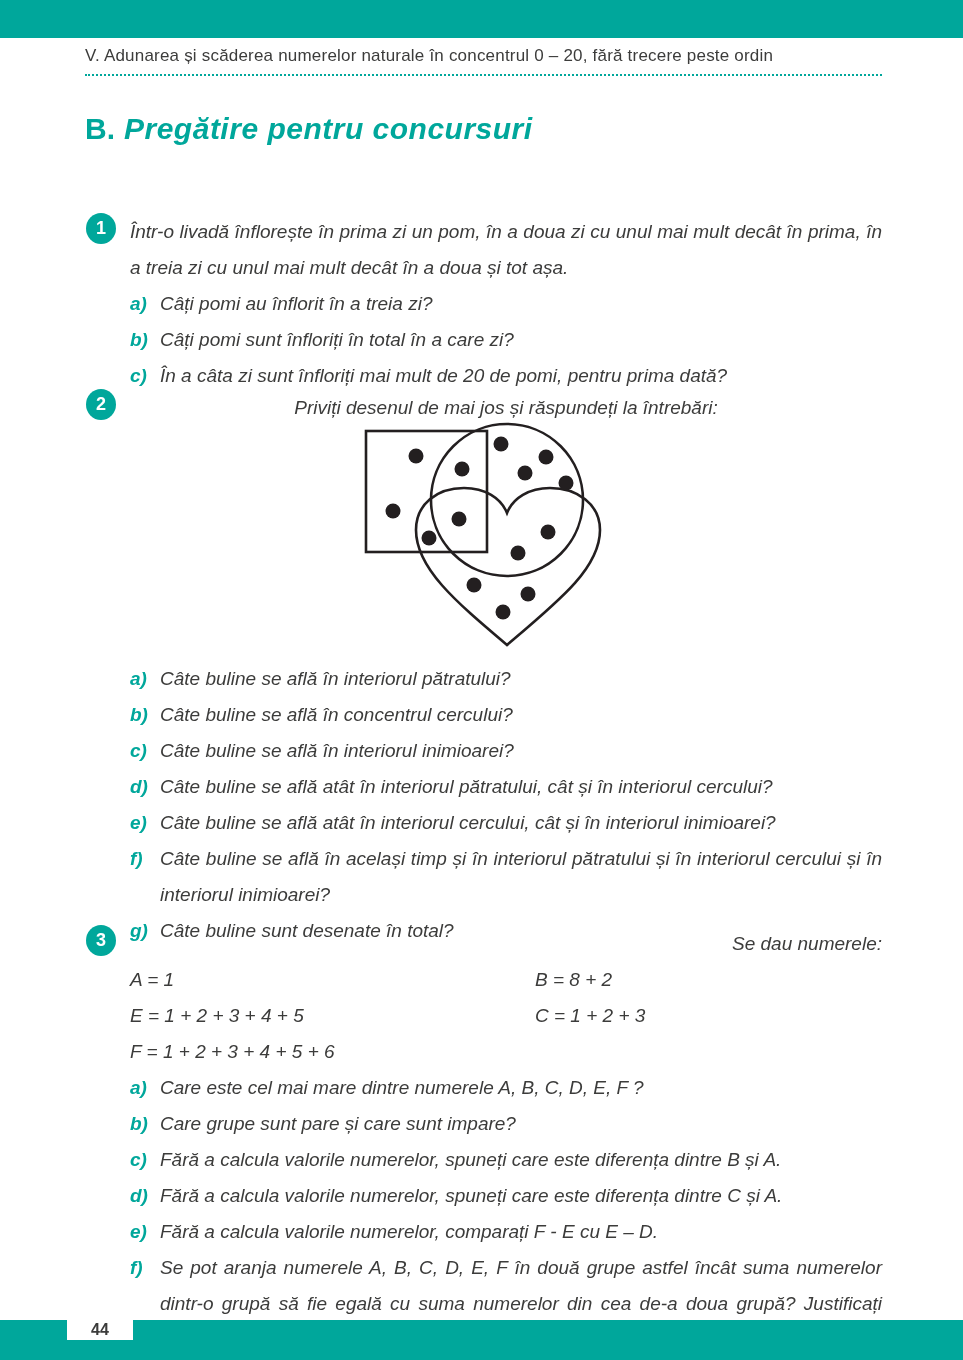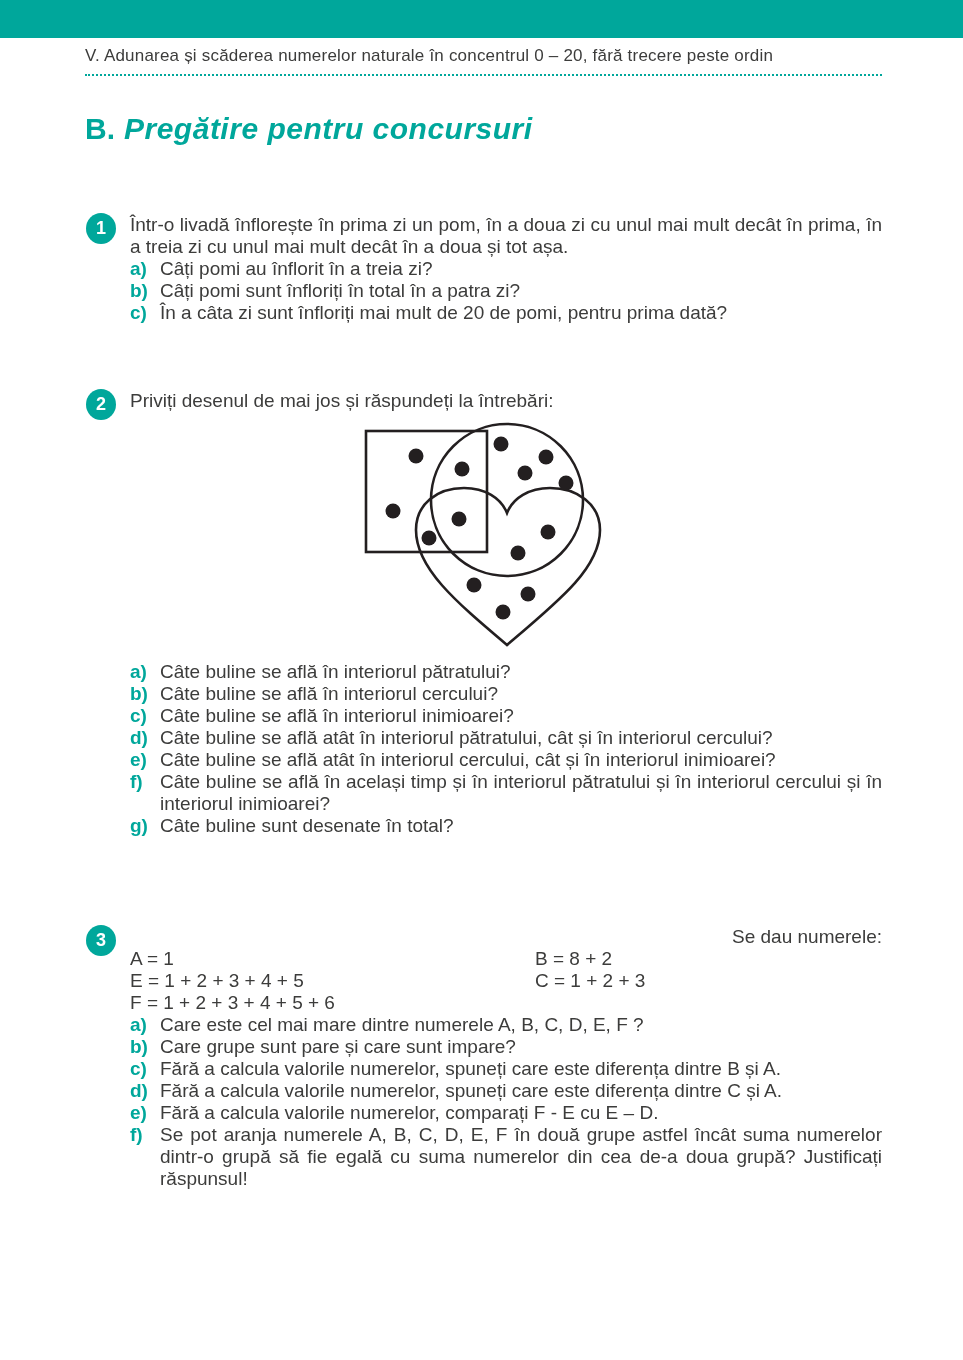--- a/index.html
+++ b/index.html
@@ -11,21 +11,21 @@
   .chapter-header{position:absolute;left:85px;top:46px;width:810px;font-size:17px;letter-spacing:.2px;color:var(--text,#3c3c3b);}
   .dotted-rule{position:absolute;left:85px;top:74px;width:797px;height:0;border-bottom:2px dotted var(--teal,#00a79b);}
   .section-title{position:absolute;left:85px;top:112px;margin:0;font-size:30px;font-weight:bold;color:var(--teal,#00a79b);white-space:nowrap;}
   .sec-name{font-style:italic;margin-left:9px;letter-spacing:.5px;}
 
   .pnum{
     position:absolute;left:86px;width:30px;height:31px;border-radius:50%;
     background:var(--teal,#00a79b);color:#fff;font-weight:bold;font-size:18px;
     display:flex;align-items:center;justify-content:center;
   }
-  .pbody{position:absolute;left:130px;width:752px;font-size:19px;line-height:22px;color:var(--text,#3c3c3b);}
+  .pbody{position:absolute;left:130px;width:752px;font-size:19px;line-height:36px;color:var(--text,#3c3c3b);font-style:italic;}
   .statement{margin:0;text-align:justify;}
   .qrow{display:flex;}
   .qlabel{flex:0 0 30px;color:var(--teal,#00a79b);font-weight:bold;}
   .qtext{flex:1;text-align:justify;}
 
   .figure{position:absolute;left:340px;top:416px;width:280px;height:240px;}
   .figure .outline{fill:none;stroke:var(--ink,#231f20);stroke-width:2.6px;}
   .figure .dot{fill:var(--ink,#231f20);}
 
   .defs{display:grid;grid-template-columns:405px auto;}
@@ -53,31 +53,31 @@
 
   <div class="pnum" style="top:213px">1</div>
   <div class="pbody" style="top:214px">
     <p class="statement">Într-o livadă înflorește în prima zi un pom, în a doua zi cu unul mai mult decât în prima, în a treia zi cu unul mai mult decât în a doua și tot așa.</p>
     <div class="qrow">
       <span class="qlabel">a)</span>
       <span class="qtext">Câți pomi au înflorit în a treia zi?</span>
     </div>
     <div class="qrow">
       <span class="qlabel">b)</span>
-      <span class="qtext">Câți pomi sunt înfloriți în total în a patra zi?</span>
+      <span class="qtext">Câți pomi sunt înfloriți în total în a care zi?</span>
     </div>
     <div class="qrow">
       <span class="qlabel">c)</span>
       <span class="qtext">În a câta zi sunt înfloriți mai mult de 20 de pomi, pentru prima dată?</span>
     </div>
   </div>
 
   <div class="pnum" style="top:389px">2</div>
   <div class="pbody" style="top:390px">
-    <p class="statement" style="text-align:left">Priviți desenul de mai jos și răspundeți la întrebări:</p>
+    <p class="statement" style="text-align:center">Priviți desenul de mai jos și răspundeți la întrebări:</p>
   </div>
 
   <svg class="figure" viewBox="340 416 280 240" xmlns="http://www.w3.org/2000/svg">
     <rect class="outline" x="366" y="431" width="121" height="121"></rect>
     <circle class="outline" cx="507" cy="500" r="76"></circle>
     <path class="outline" d="M 507 645 C 455 601 416 568 416 530 C 416 504 437 488 464 488 C 485 488 501 498 507 513 C 513 498 529 488 550 488 C 577 488 600 504 600 530 C 600 568 559 601 507 645 Z"></path>
     <g>
         <circle cx="416" cy="456" r="7.5" class="dot"></circle>
         <circle cx="462" cy="469" r="7.5" class="dot"></circle>
         <circle cx="501" cy="444" r="7.5" class="dot"></circle>
@@ -95,21 +95,21 @@
       </g>
   </svg>
 
   <div class="pbody" style="top:661px">
     <div class="qrow">
       <span class="qlabel">a)</span>
       <span class="qtext">Câte buline se află în interiorul pătratului?</span>
     </div>
     <div class="qrow">
       <span class="qlabel">b)</span>
-      <span class="qtext">Câte buline se află în interiorul cercului?</span>
+      <span class="qtext">Câte buline se află în concentrul cercului?</span>
     </div>
     <div class="qrow">
       <span class="qlabel">c)</span>
       <span class="qtext">Câte buline se află în interiorul inimioarei?</span>
     </div>
     <div class="qrow">
       <span class="qlabel">d)</span>
       <span class="qtext">Câte buline se află atât în interiorul pătratului, cât și în interiorul cercului?</span>
     </div>
     <div class="qrow">
@@ -155,14 +155,19 @@
     <div class="qrow">
       <span class="qlabel">e)</span>
       <span class="qtext">Fără a calcula valorile numerelor, comparați F - E cu E – D.</span>
     </div>
     <div class="qrow">
       <span class="qlabel">f)</span>
       <span class="qtext">Se pot aranja numerele A, B, C, D, E, F în două grupe astfel încât suma numerelor dintr-o grupă să fie egală cu suma numerelor din cea de-a doua grupă? Justificați răspunsul!</span>
     </div>
   </div>
 
+  <div class="band-bottom">
+    <div class="pagenum-box">
+      <span>44</span>
+    </div>
+  </div>
 
 </div>
 
 </body></html>

